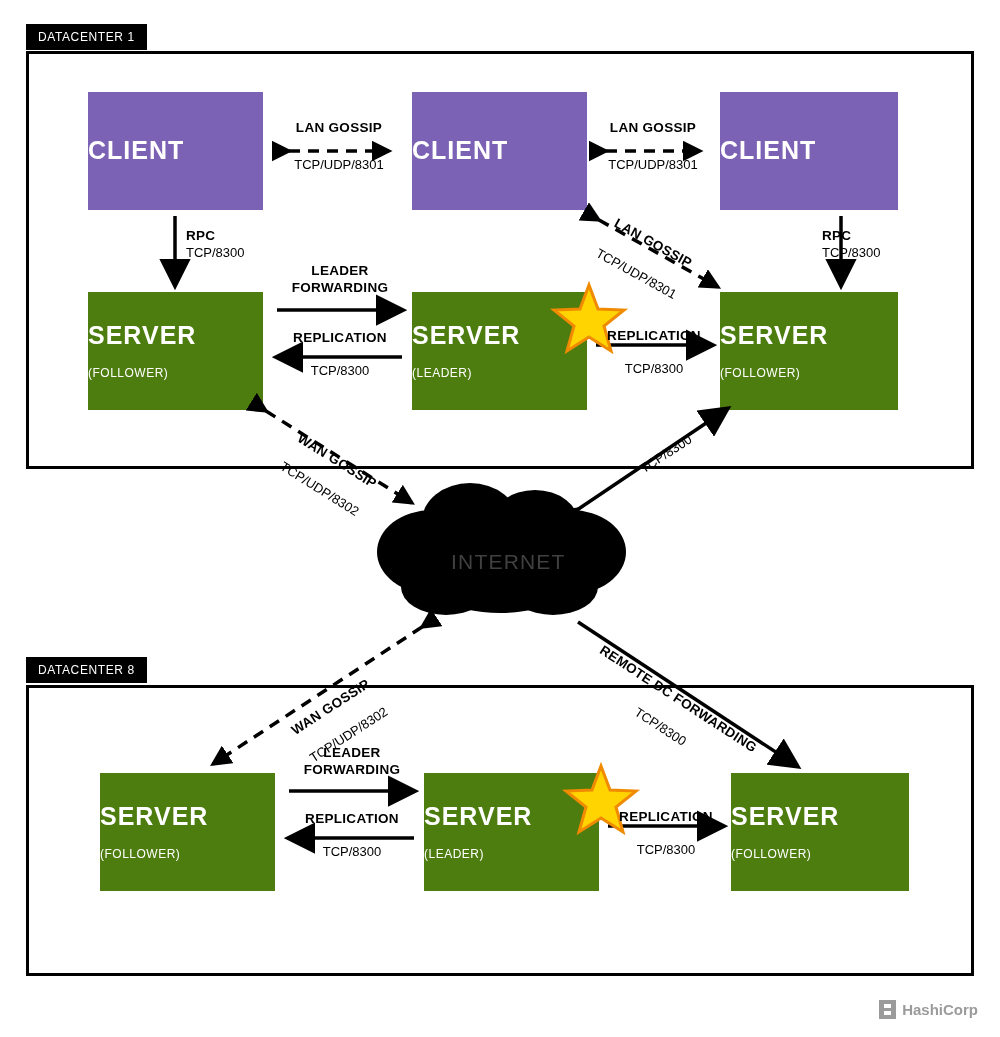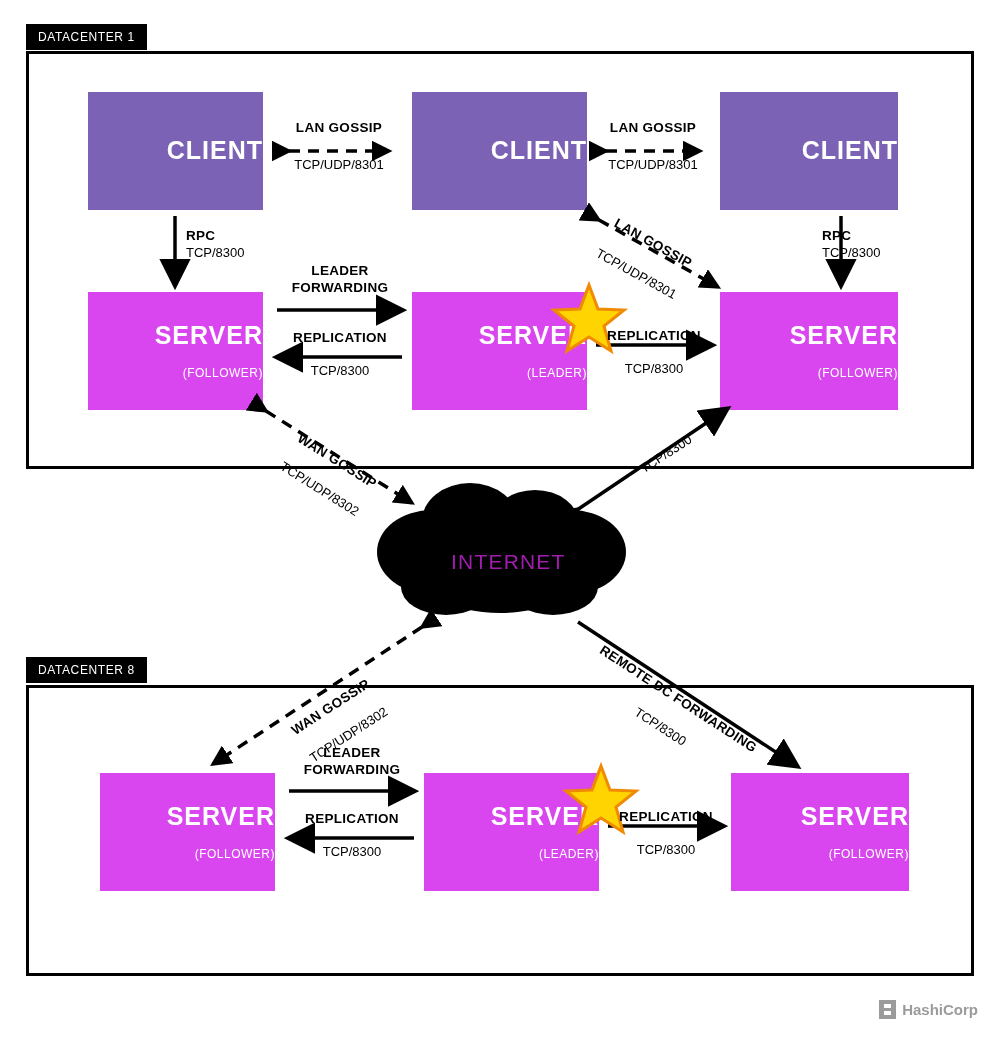--- a/index.html
+++ b/index.html
@@ -29,62 +29,62 @@
     font-size: 12px;
     letter-spacing: 0.6px;
     padding: 6px 12px 6px 12px;
     font-family: "Liberation Sans", sans-serif;
   }
   .node {
     position: absolute;
     box-sizing: border-box;
     display: flex;
     flex-direction: column;
-    align-items: flex-end;
+    align-items: flex-start;
     justify-content: center;
     color: #ffffff;
     text-align: center;
   }
   .node .title {
     font-size: 25px;
     font-weight: bold;
     letter-spacing: 1px;
     line-height: 1.1;
   }
   .node .sub {
     font-size: 12px;
     letter-spacing: 0.5px;
     margin-top: 16px;
   }
   .client {
     background: #7b62b5;
   }
   .server {
-    background: #d946ef;
+    background: #4d7c0f;
   }
   .lbl {
     position: absolute;
     text-align: center;
     color: #000000;
     font-family: "Liberation Sans", sans-serif;
     white-space: nowrap;
   }
   .lbl .big {
     font-size: 13.5px;
     font-weight: bold;
     letter-spacing: 0.3px;
     line-height: 1.25;
   }
   .lbl .small {
     font-size: 13px;
     line-height: 1.3;
   }
   .cloud-text {
     position: absolute;
-    color: #a21caf;
+    color: #404040;
     font-size: 21px;
     letter-spacing: 1.2px;
     font-family: "Liberation Sans", sans-serif;
   }
   svg.layer {
     position: absolute;
     left: 0;
     top: 0;
     width: 1000px;
     height: 1037px;

